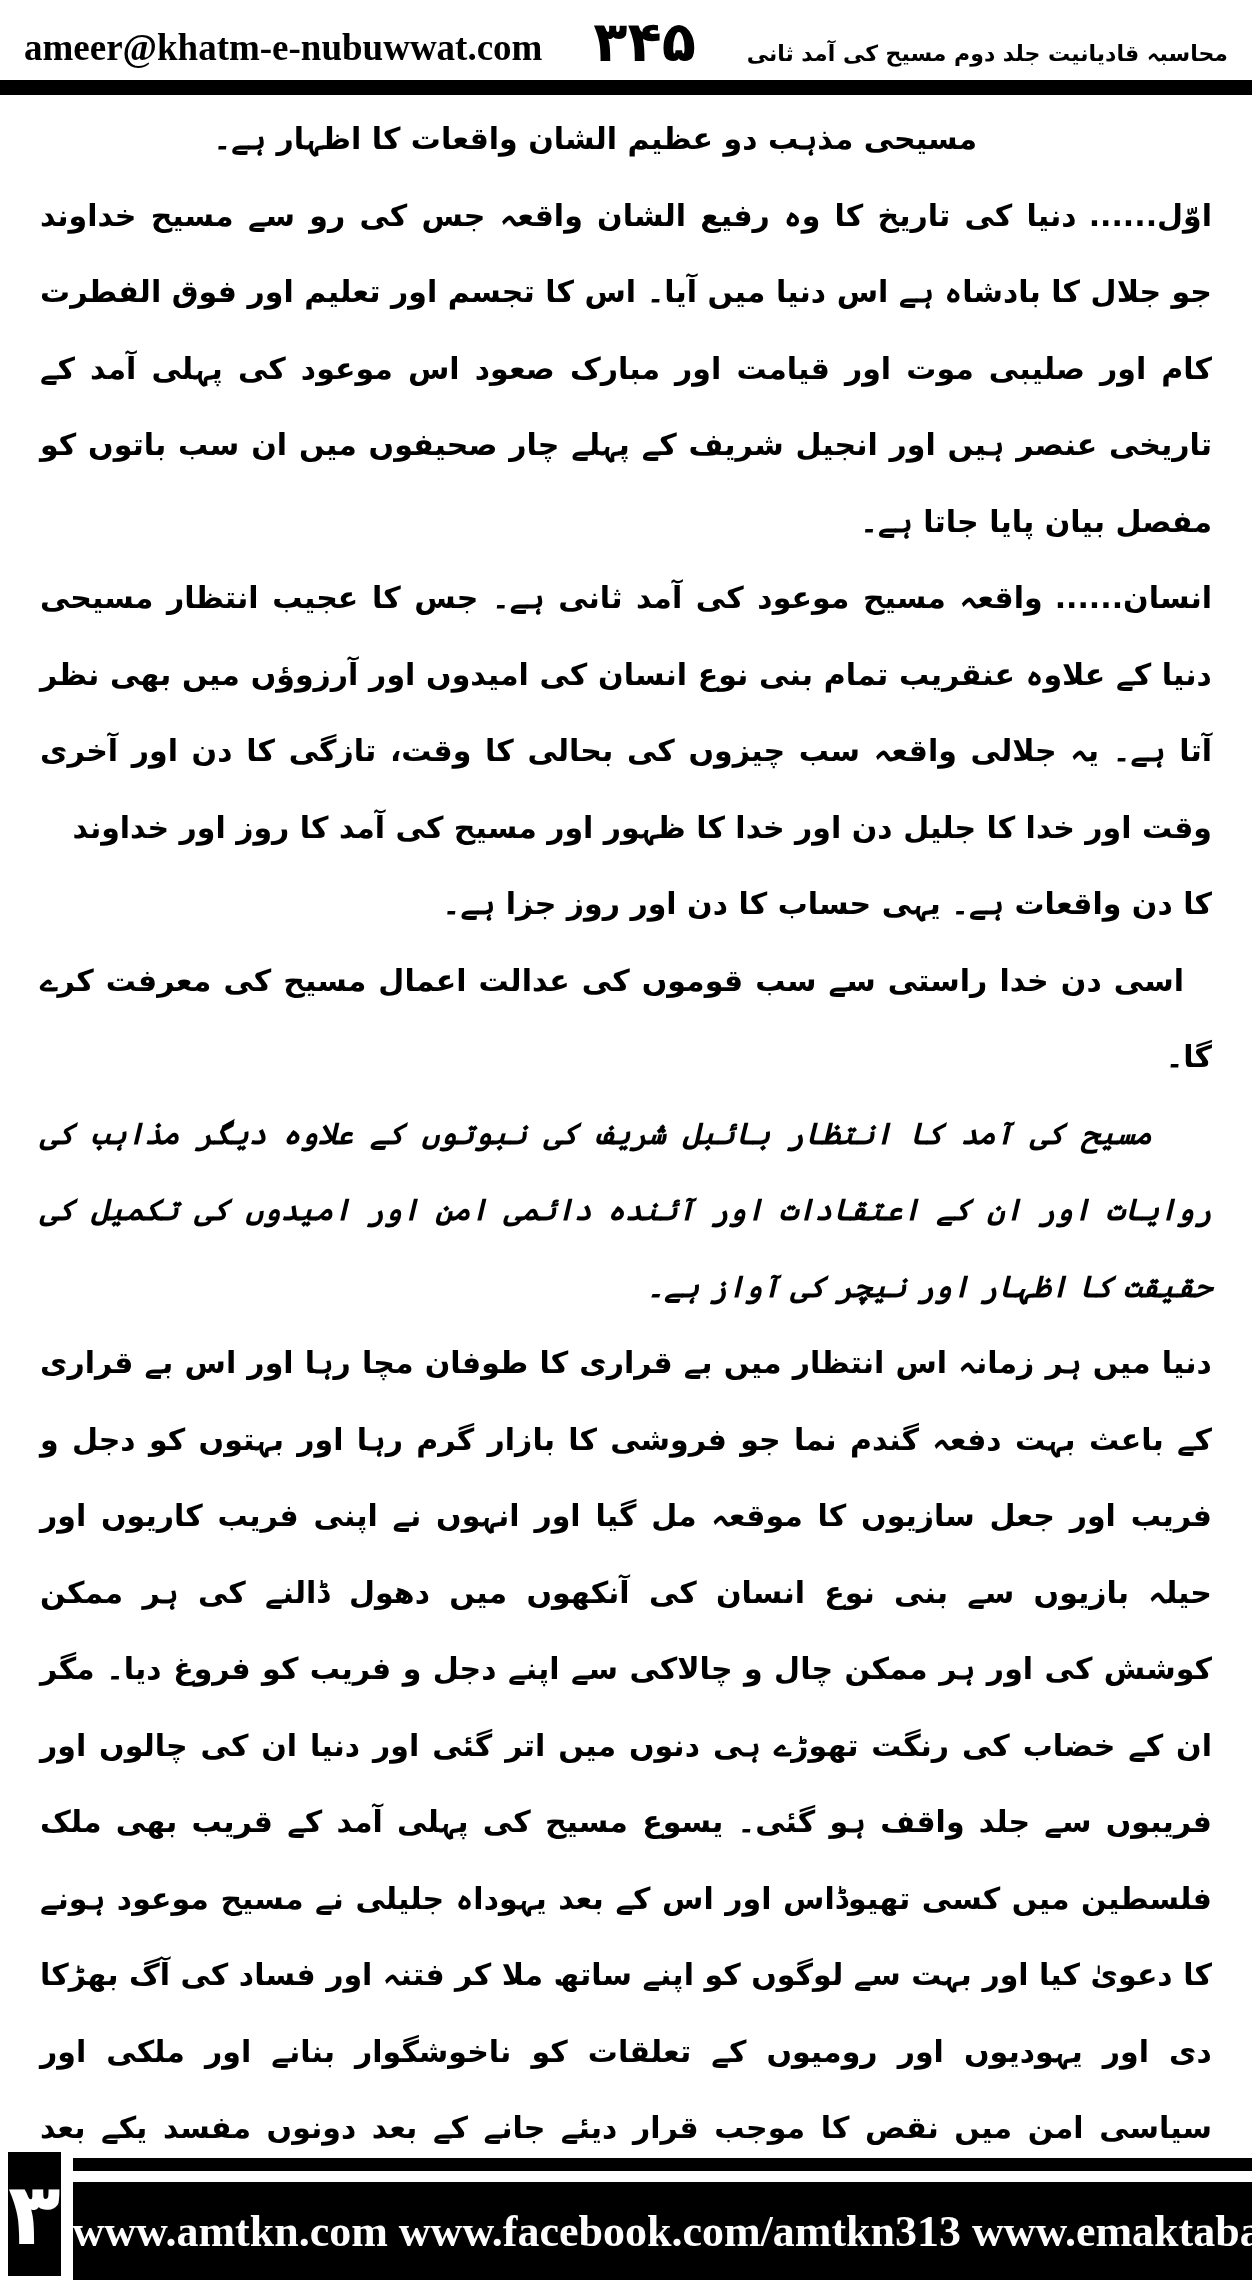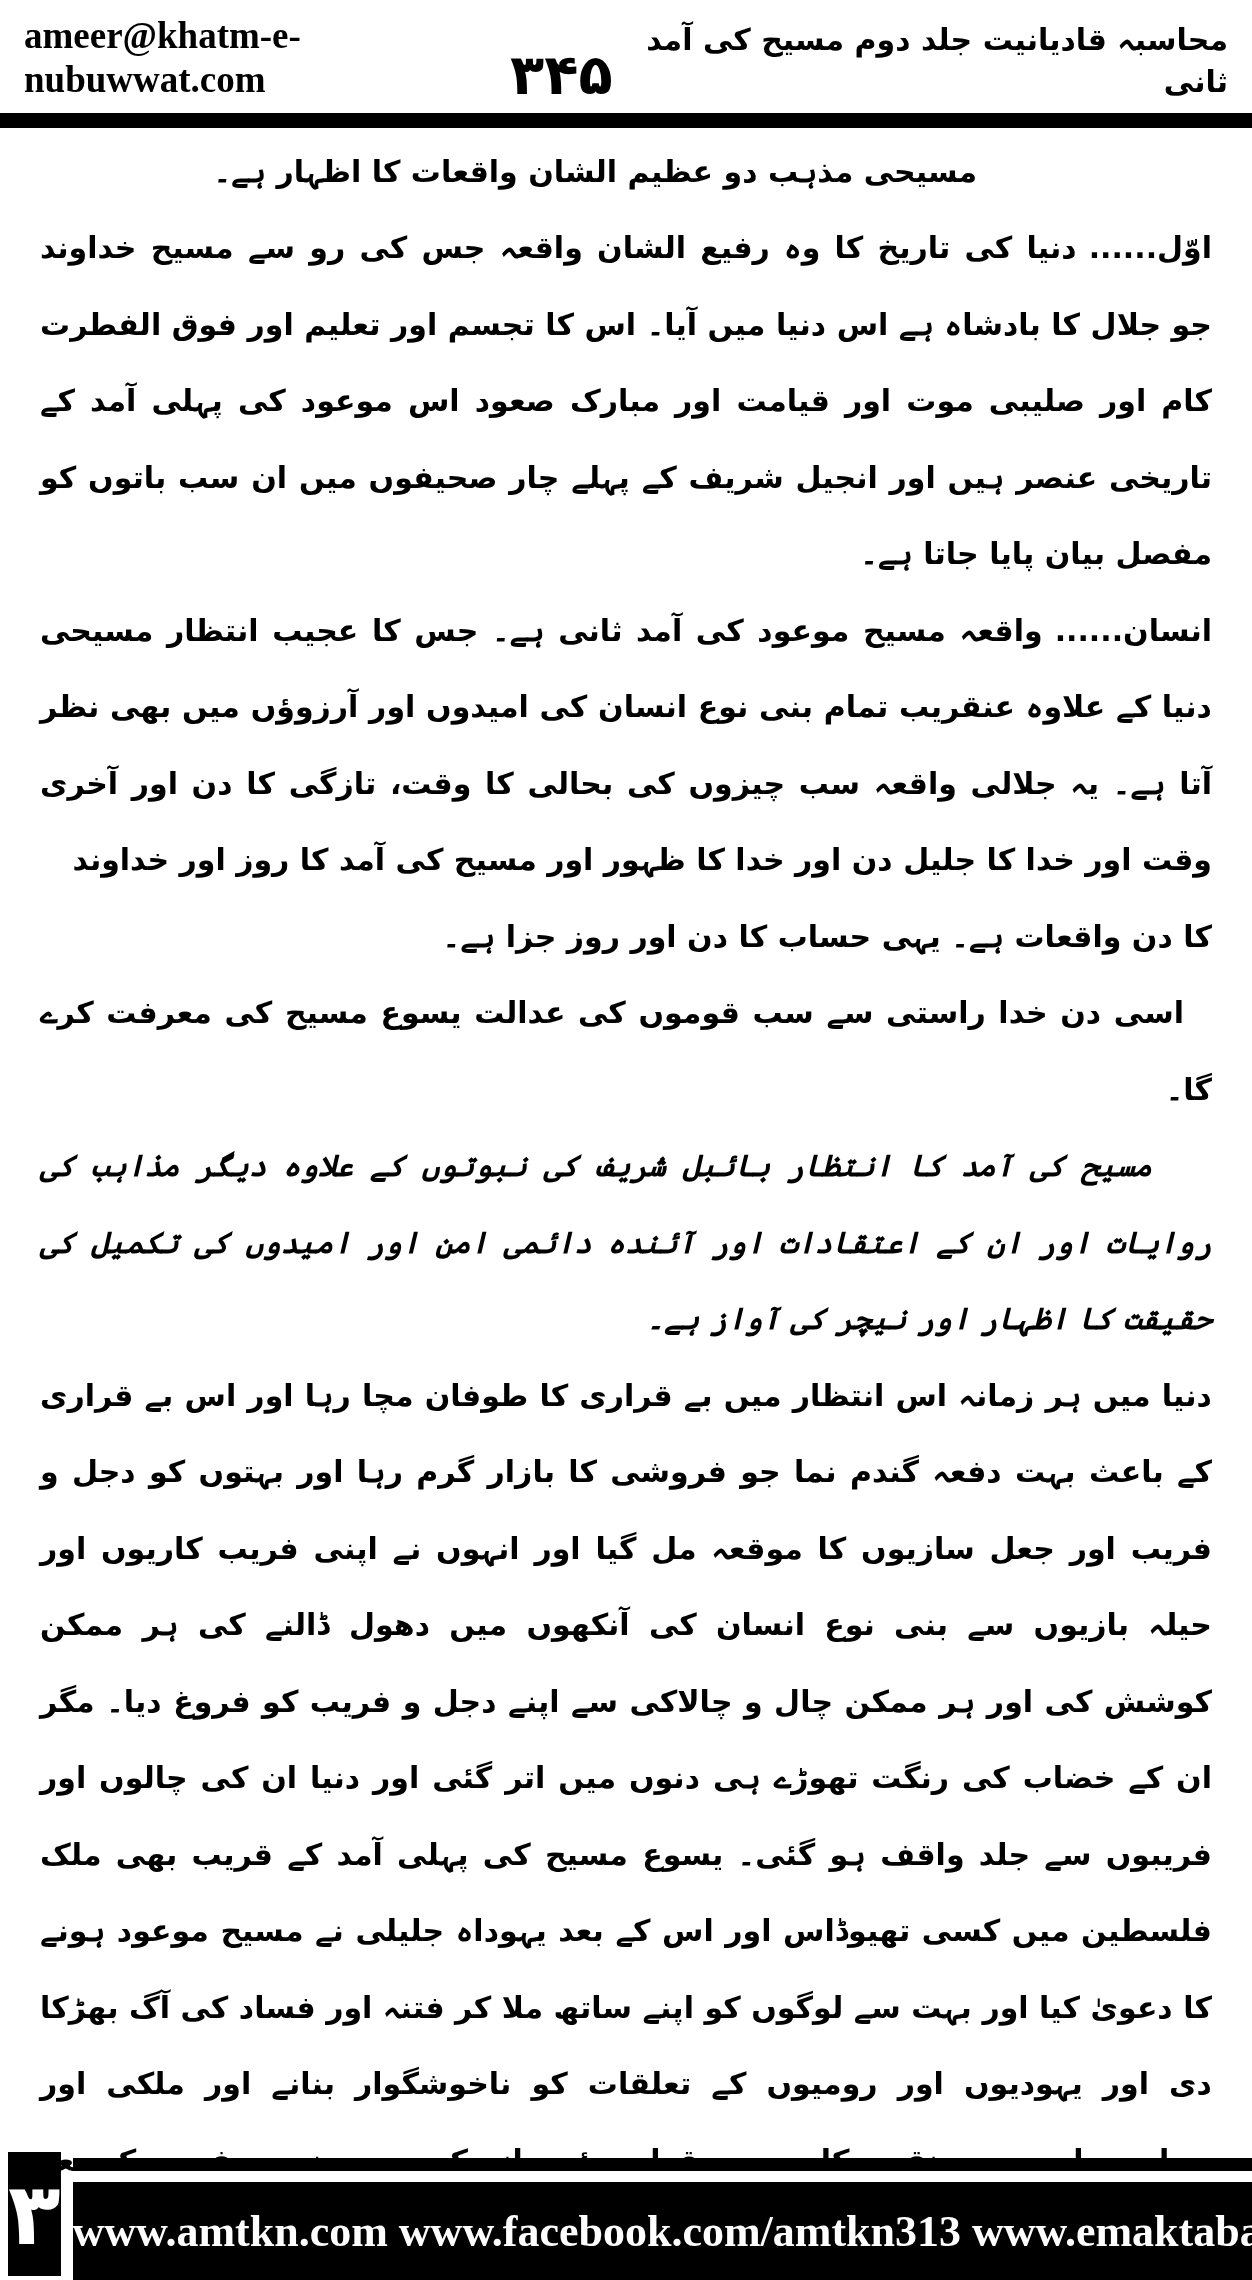--- a/index.html
+++ b/index.html
@@ -17,21 +17,21 @@
   }
   .email {
     font-family:"Liberation Serif", serif;
     font-weight:bold; font-size:37px; line-height:1.2;
   }
   .pagenum-top {
     font-weight:bold; font-size:56px; line-height:1;
     font-family:"DejaVu Sans", sans-serif;
   }
   .book-title {
-    direction:rtl; font-weight:bold; font-size:30px; line-height:1.4;
+    direction:rtl; font-weight:bold; font-size:22px; line-height:1.4;
     font-family:"DejaVu Sans", sans-serif;
   }
   .rule { height:15px; background:#000; margin-top:10px; }
 
   
   .content {
     direction:rtl; padding:6px 40px 0 40px;
     font-size:30px; font-weight:bold; line-height:2.55;
     text-align:justify;
   }
@@ -85,21 +85,21 @@
 
     <p class="intro">مسیحی مذہب دو عظیم الشان واقعات کا اظہار ہے۔</p>
 
     <p class="para"><span class="p-label">اوّل......</span><span>دنیا کی تاریخ کا وہ رفیع الشان واقعہ جس کی رو سے مسیح خداوند جو جلال کا بادشاہ ہے اس دنیا میں آیا۔ اس کا تجسم اور تعلیم اور فوق الفطرت کام اور صلیبی موت اور قیامت اور مبارک صعود اس موعود کی پہلی آمد کے تاریخی عنصر ہیں اور انجیل شریف کے پہلے چار صحیفوں میں ان سب باتوں کو مفصل بیان پایا جاتا ہے۔</span></p>
 
     <p class="para"><span class="p-label">انسان......</span><span>واقعہ مسیح موعود کی آمد ثانی ہے۔ جس کا عجیب انتظار مسیحی دنیا کے علاوہ عنقریب تمام بنی نوع انسان کی امیدوں اور آرزوؤں میں بھی نظر آتا ہے۔ یہ جلالی واقعہ سب چیزوں کی بحالی کا وقت، تازگی کا دن اور آخری وقت اور خدا کا جلیل دن اور خدا کا ظہور اور مسیح کی آمد کا روز اور خداوند</span></p>
     <div class="tailrow">
       <span>کا دن واقعات ہے۔ یہی حساب کا دن اور روز جزا ہے۔</span>
     </div>
 
-    <p class="judgment">اسی دن خدا راستی سے سب قوموں کی عدالت یسوع مسیح کی معرفت کرے گا۔</p>
+    <p class="judgment">اسی دن خدا راستی سے سب قوموں کی عدالت اعمال مسیح کی معرفت کرے گا۔</p>
 
 
     <p class="para p-indent">مسیح کی آمد کا انتظار بائبل شریف کی نبوتوں کے علاوہ دیگر مذاہب کی روایات اور ان کے اعتقادات اور آئندہ دائمی امن اور امیدوں کی تکمیل کی حقیقت کا اظہار اور نیچر کی آواز ہے۔</p>
 
     <p class="para">دنیا میں ہر زمانہ اس انتظار میں بے قراری کا طوفان مچا رہا اور اس بے قراری کے باعث بہت دفعہ گندم نما جو فروشی کا بازار گرم رہا اور بہتوں کو دجل و فریب اور جعل سازیوں کا موقعہ مل گیا اور انہوں نے اپنی فریب کاریوں اور حیلہ بازیوں سے بنی نوع انسان کی آنکھوں میں دھول ڈالنے کی ہر ممکن کوشش کی اور ہر ممکن چال و چالاکی سے اپنے دجل و فریب کو فروغ دیا۔ مگر ان کے خضاب کی رنگت تھوڑے ہی دنوں میں اتر گئی اور دنیا ان کی چالوں اور فریبوں سے جلد واقف ہو گئی۔ یسوع مسیح کی پہلی آمد کے قریب بھی ملک فلسطین میں کسی تھیوڈاس اور اس کے بعد یہوداہ جلیلی نے مسیح موعود ہونے کا دعویٰ کیا اور بہت سے لوگوں کو اپنے ساتھ ملا کر فتنہ اور فساد کی آگ بھڑکا دی اور یہودیوں اور رومیوں کے تعلقات کو ناخوشگوار بنانے اور ملکی اور سیاسی امن میں نقص کا موجب قرار دیئے جانے کے بعد دونوں مفسد یکے بعد دیگرے موت کے گھاٹ اتارے گئے اور جتنے لوگ ان</p>
 
   </div>
 
   <div class="footer">
     <div class="footer-num">۳</div>

